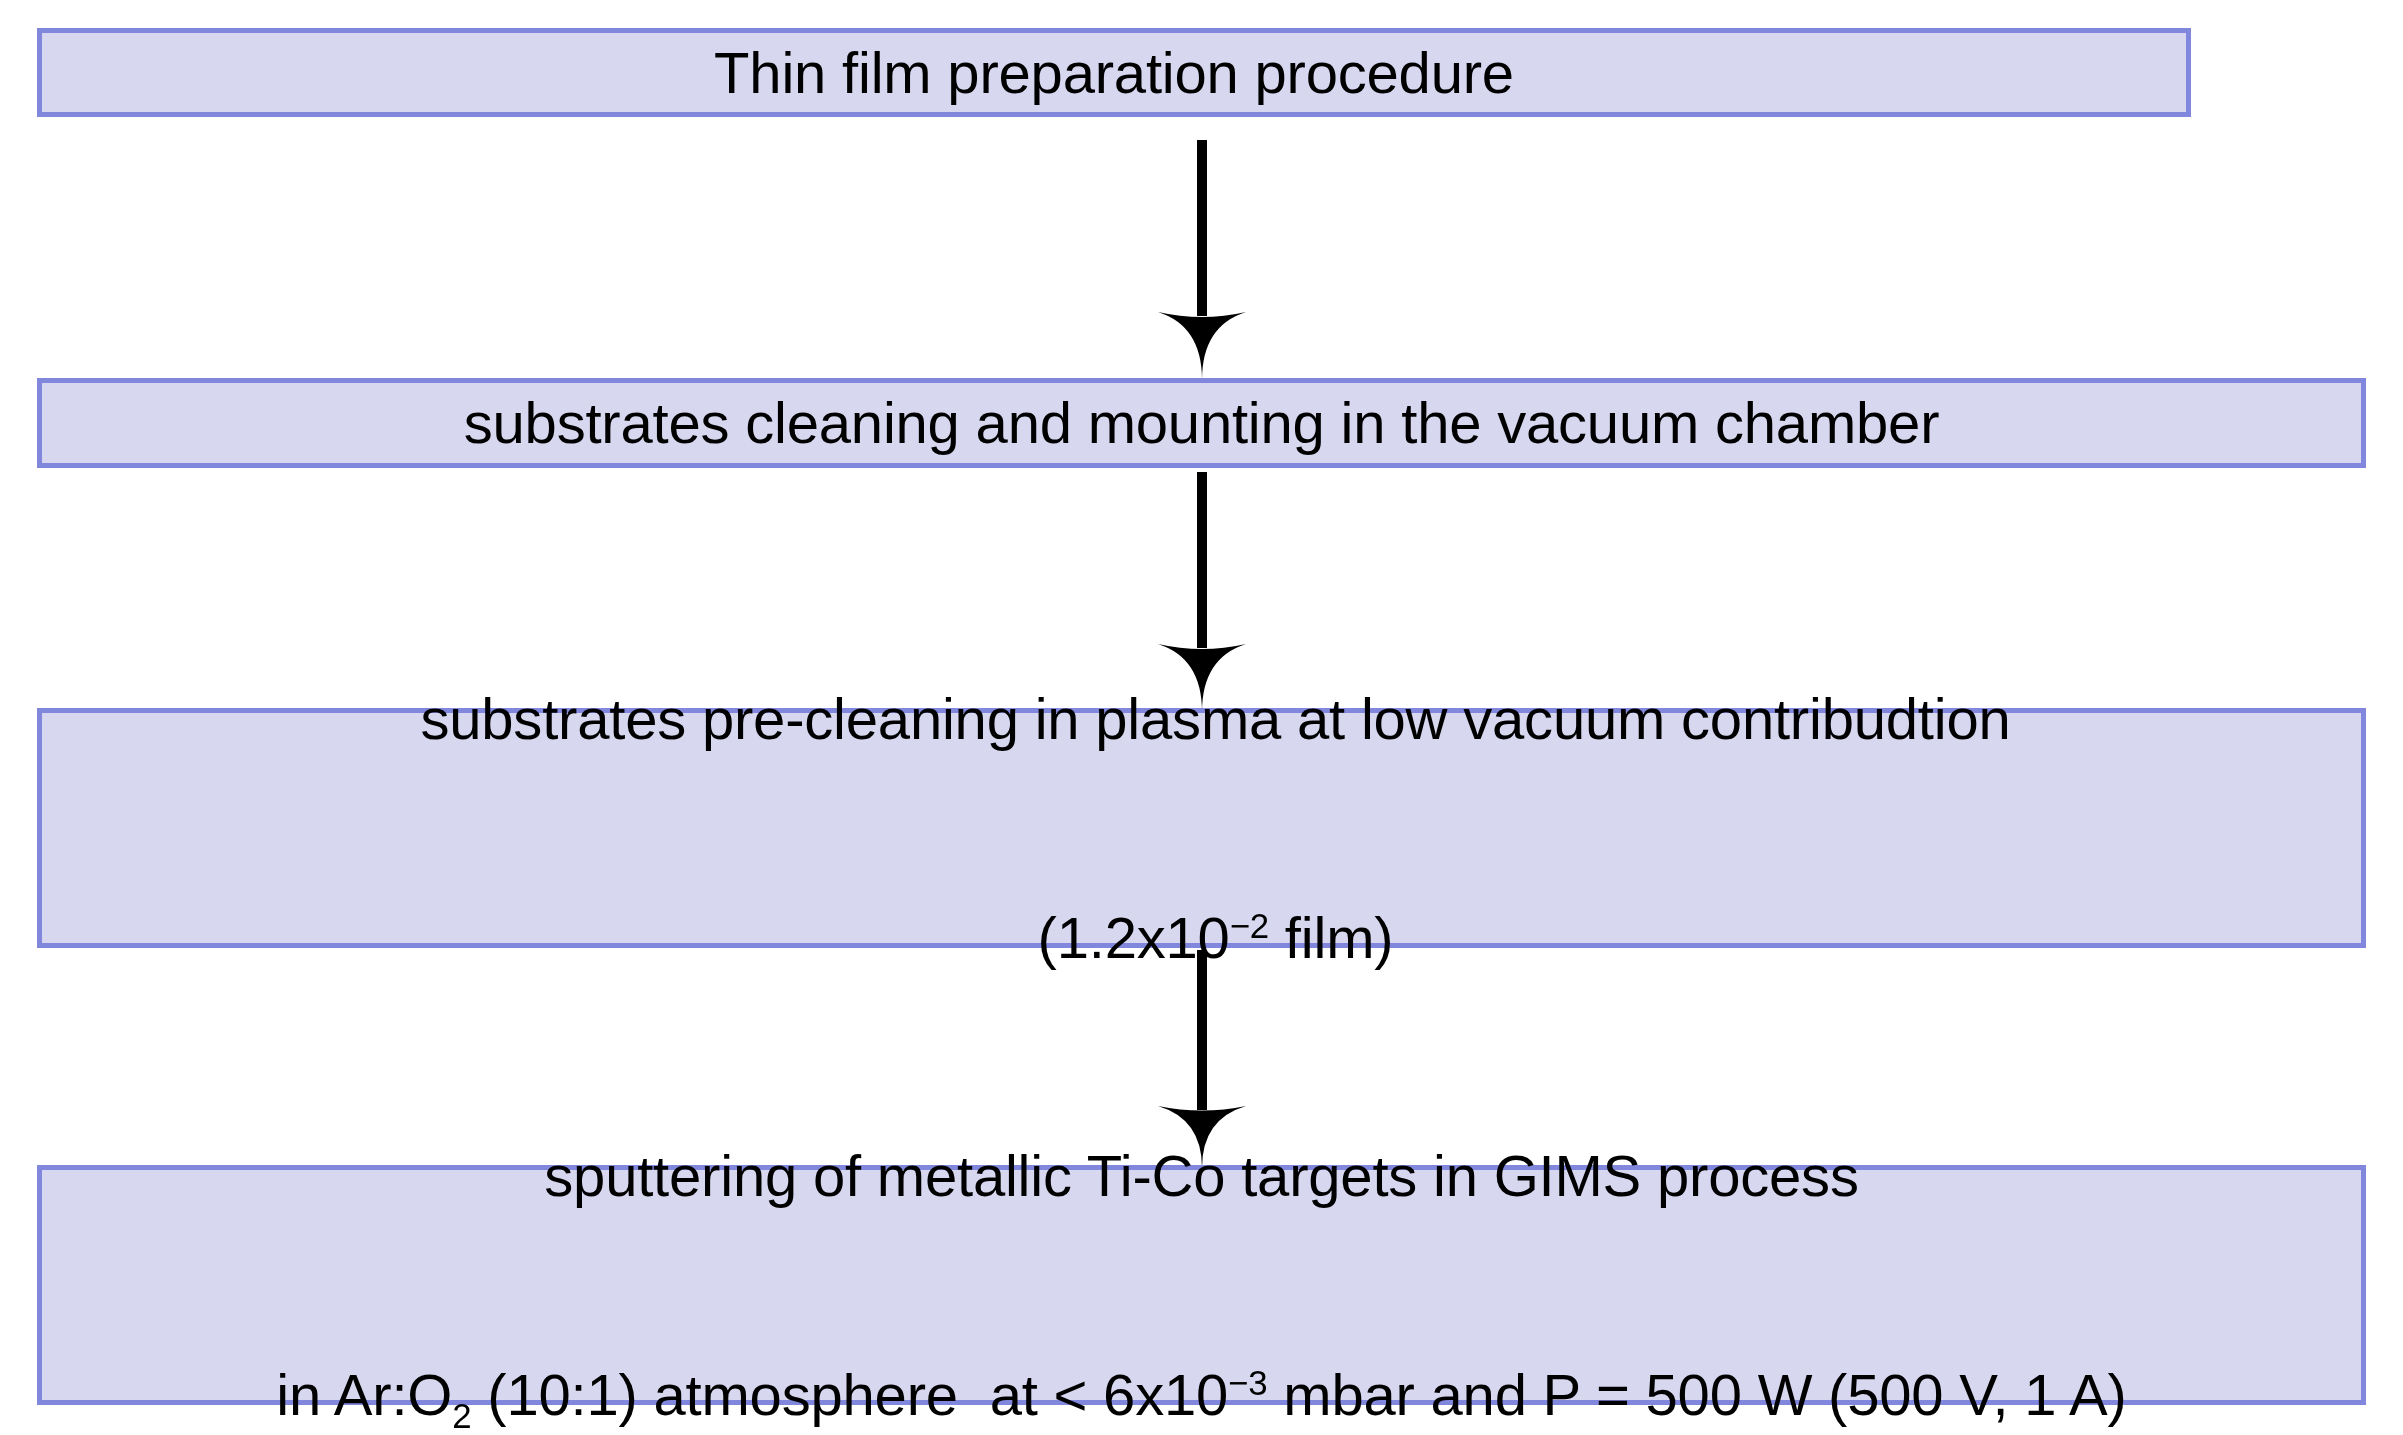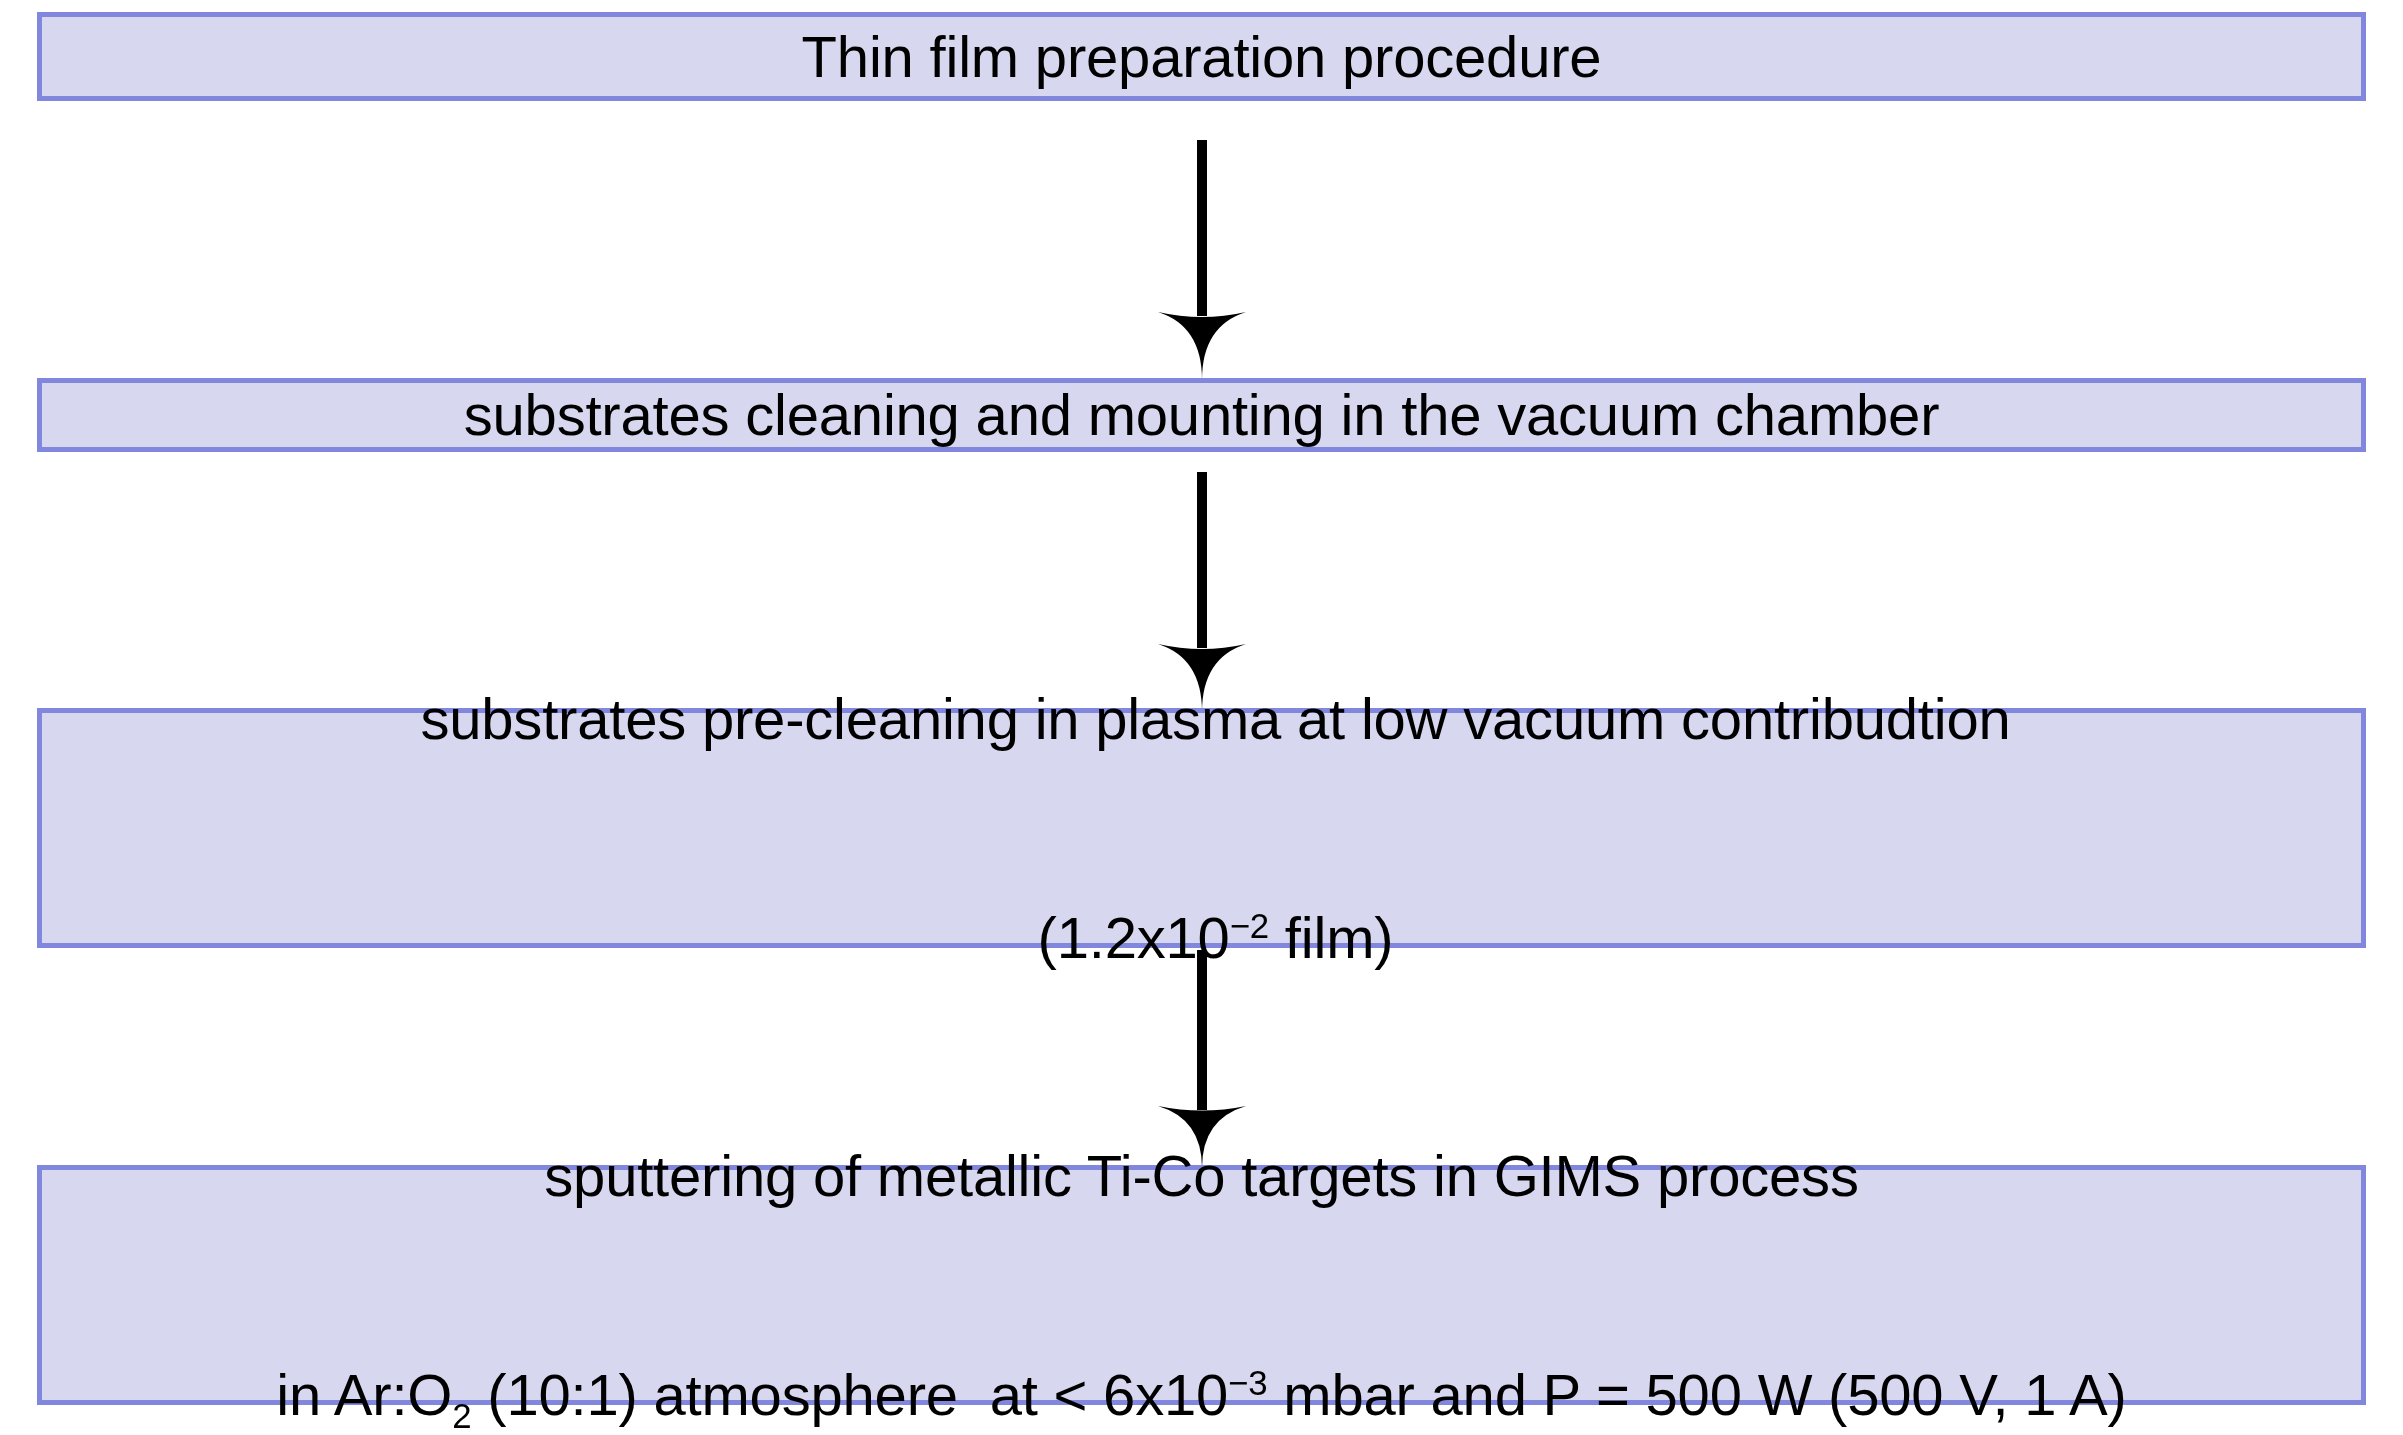--- a/index.html
+++ b/index.html
@@ -42,22 +42,22 @@
     box-sizing: border-box;
     font-size: 58px;
     white-space: pre-wrap;
   }
 
   .node-line {
     display: block;
   }
 
   
-  #node-1 { left: 37px;  top: 12px;   width: 2329px; height: 89px;  }
-  #node-2 { left: 37px;  top: 378px;  width: 2329px; height: 74px;  }
+  #node-1 { left: 37px;  top: 28px;   width: 2154px; height: 89px;  }
+  #node-2 { left: 37px;  top: 378px;  width: 2329px; height: 90px;  }
   #node-3 { left: 37px;  top: 708px;  width: 2329px; height: 240px; padding-left: 28px; }
   #node-4 { left: 37px;  top: 1165px; width: 2329px; height: 240px; justify-content: flex-end; }
 
   
   .arrow {
     position: absolute;
     width: 120px;
   }
   .arrow svg { display: block; width: 100%; height: 100%; }
 

